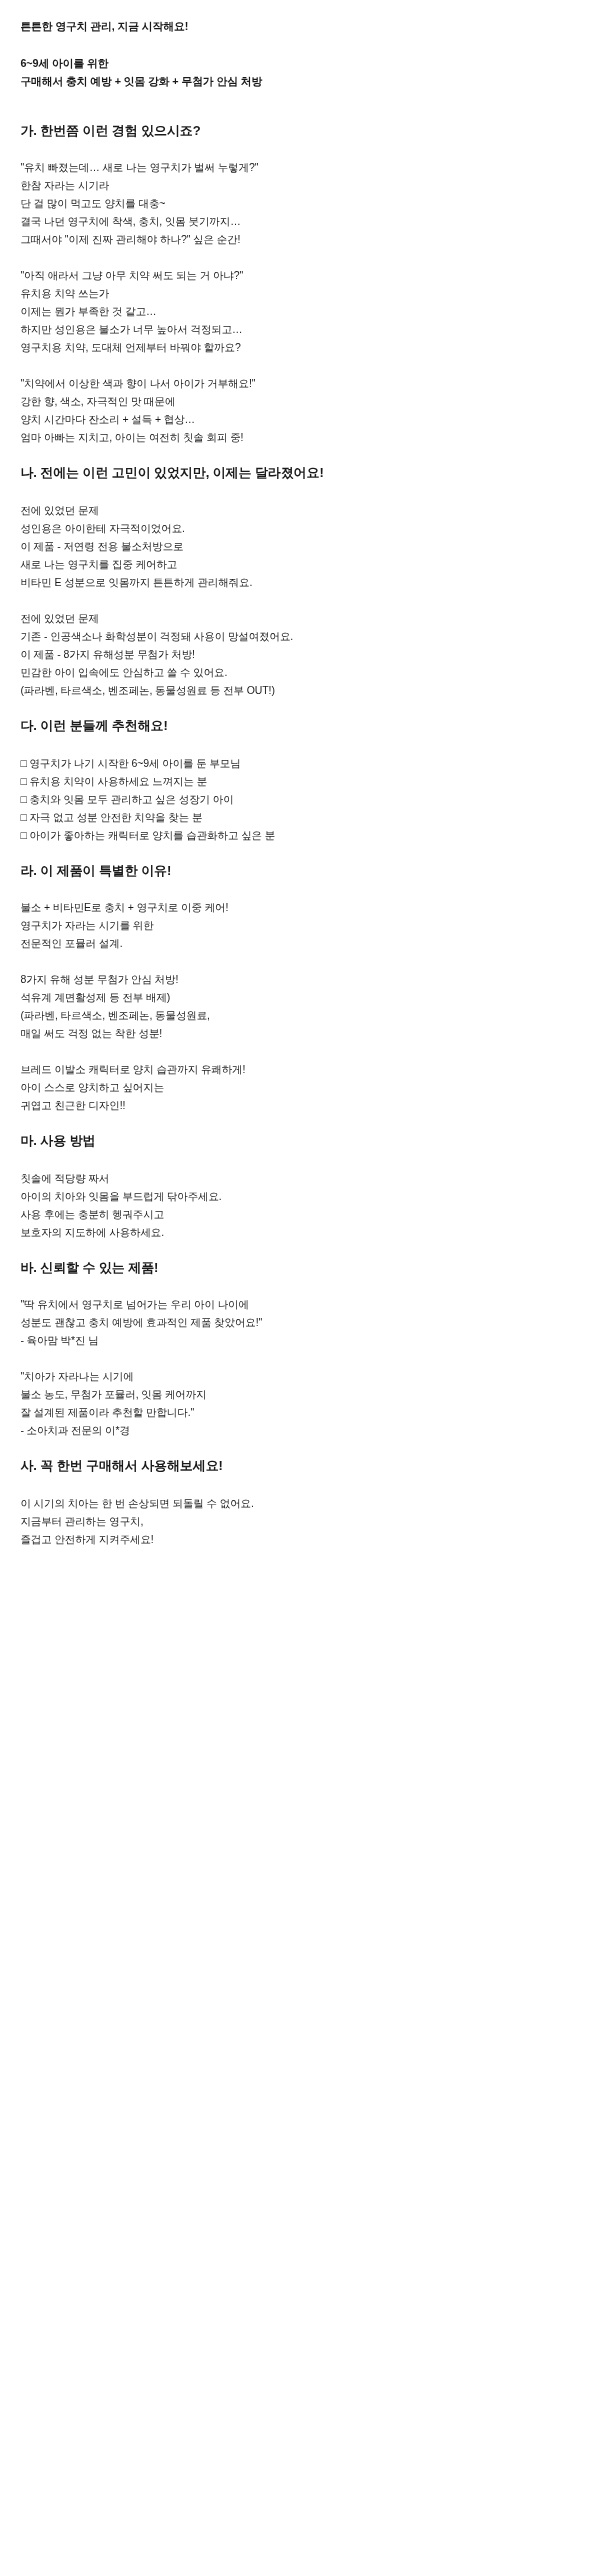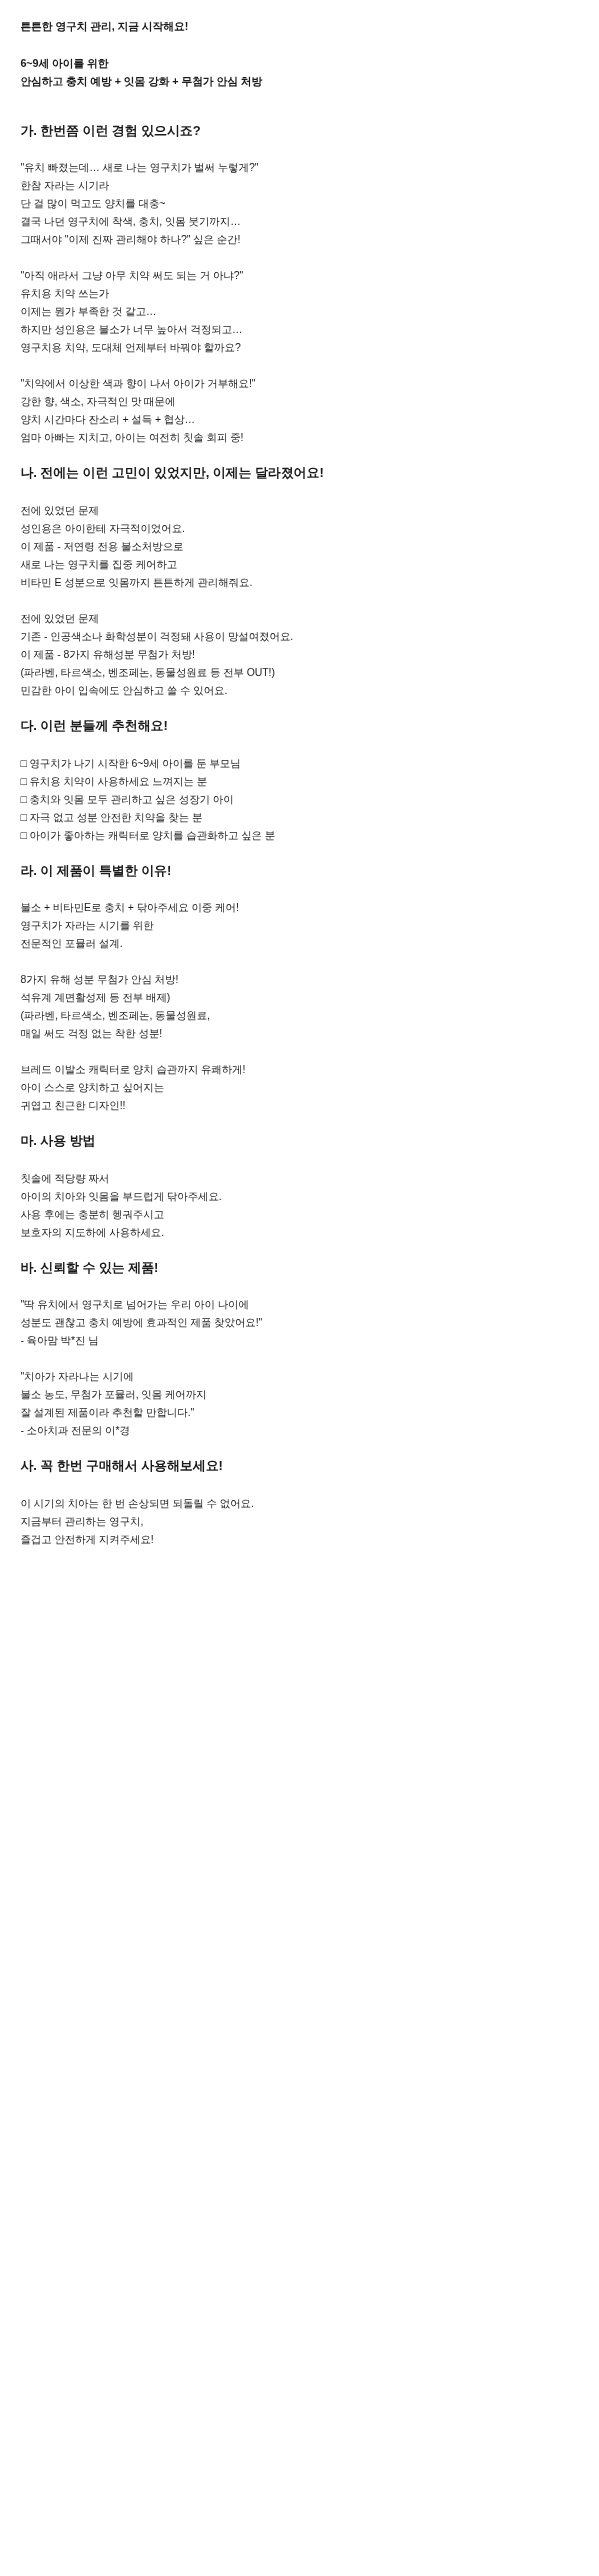--- a/index.html
+++ b/index.html
@@ -44,21 +44,21 @@
 <body>
 
 <div class="page">
 
   <div class="block">
     <div class="line headline">튼튼한 영구치 관리, 지금 시작해요!</div>
   </div>
 
   <div class="block">
     <div class="line headline">6~9세 아이를 위한</div>
-    <div class="line headline">안심하고 충치 예방 + 잇몸 강화 + 무첨가 안심 처방</div>
+    <div class="line headline">구매해서 충치 예방 + 잇몸 강화 + 무첨가 안심 처방</div>
   </div>
 
   <div class="spacer-md"></div>
 
   <div class="block">
     <div class="line section-title">가. 한번쯤 이런 경험 있으시죠?</div>
   </div>
   <div class="block">
     <div class="line">"유치 빠졌는데… 새로 나는 영구치가 벌써 누렇게?"</div>
     <div class="line">한참 자라는 시기라</div>
@@ -87,40 +87,40 @@
     <div class="line">전에 있었던 문제</div>
     <div class="line">성인용은 아이한테 자극적이었어요.</div>
     <div class="line">이 제품 - 저연령 전용 불소처방으로</div>
     <div class="line">새로 나는 영구치를 집중 케어하고</div>
     <div class="line">비타민 E 성분으로 잇몸까지 튼튼하게 관리해줘요.</div>
   </div>
   <div class="block">
     <div class="line">전에 있었던 문제</div>
     <div class="line">기존 - 인공색소나 화학성분이 걱정돼 사용이 망설여졌어요.</div>
     <div class="line">이 제품 - 8가지 유해성분 무첨가 처방!</div>
+    <div class="line">민감한 아이 입속에도 안심하고 쓸 수 있어요.</div>
     <div class="line">(파라벤, 타르색소, 벤조페논, 동물성원료 등 전부 OUT!)</div>
-    <div class="line">민감한 아이 입속에도 안심하고 쓸 수 있어요.</div>
   </div>
 
   <div class="block">
     <div class="line section-title">다. 이런 분들께 추천해요!</div>
   </div>
   <div class="block">
     <div class="line">□ 영구치가 나기 시작한 6~9세 아이를 둔 부모님</div>
     <div class="line">□ 유치용 치약이 사용하세요 느껴지는 분</div>
     <div class="line">□ 충치와 잇몸 모두 관리하고 싶은 성장기 아이</div>
     <div class="line">□ 자극 없고 성분 안전한 치약을 찾는 분</div>
     <div class="line">□ 아이가 좋아하는 캐릭터로 양치를 습관화하고 싶은 분</div>
   </div>
 
   <div class="block">
     <div class="line section-title">라. 이 제품이 특별한 이유!</div>
   </div>
   <div class="block">
-    <div class="line">불소 + 비타민E로 충치 + 닦아주세요 이중 케어!</div>
+    <div class="line">불소 + 비타민E로 충치 + 영구치로 이중 케어!</div>
     <div class="line">영구치가 자라는 시기를 위한</div>
     <div class="line">전문적인 포뮬러 설계.</div>
   </div>
   <div class="block">
     <div class="line">8가지 유해 성분 무첨가 안심 처방!</div>
     <div class="line">석유계 계면활성제 등 전부 배제)</div>
     <div class="line">(파라벤, 타르색소, 벤조페논, 동물성원료,</div>
     <div class="line">매일 써도 걱정 없는 착한 성분!</div>
   </div>
   <div class="block">

